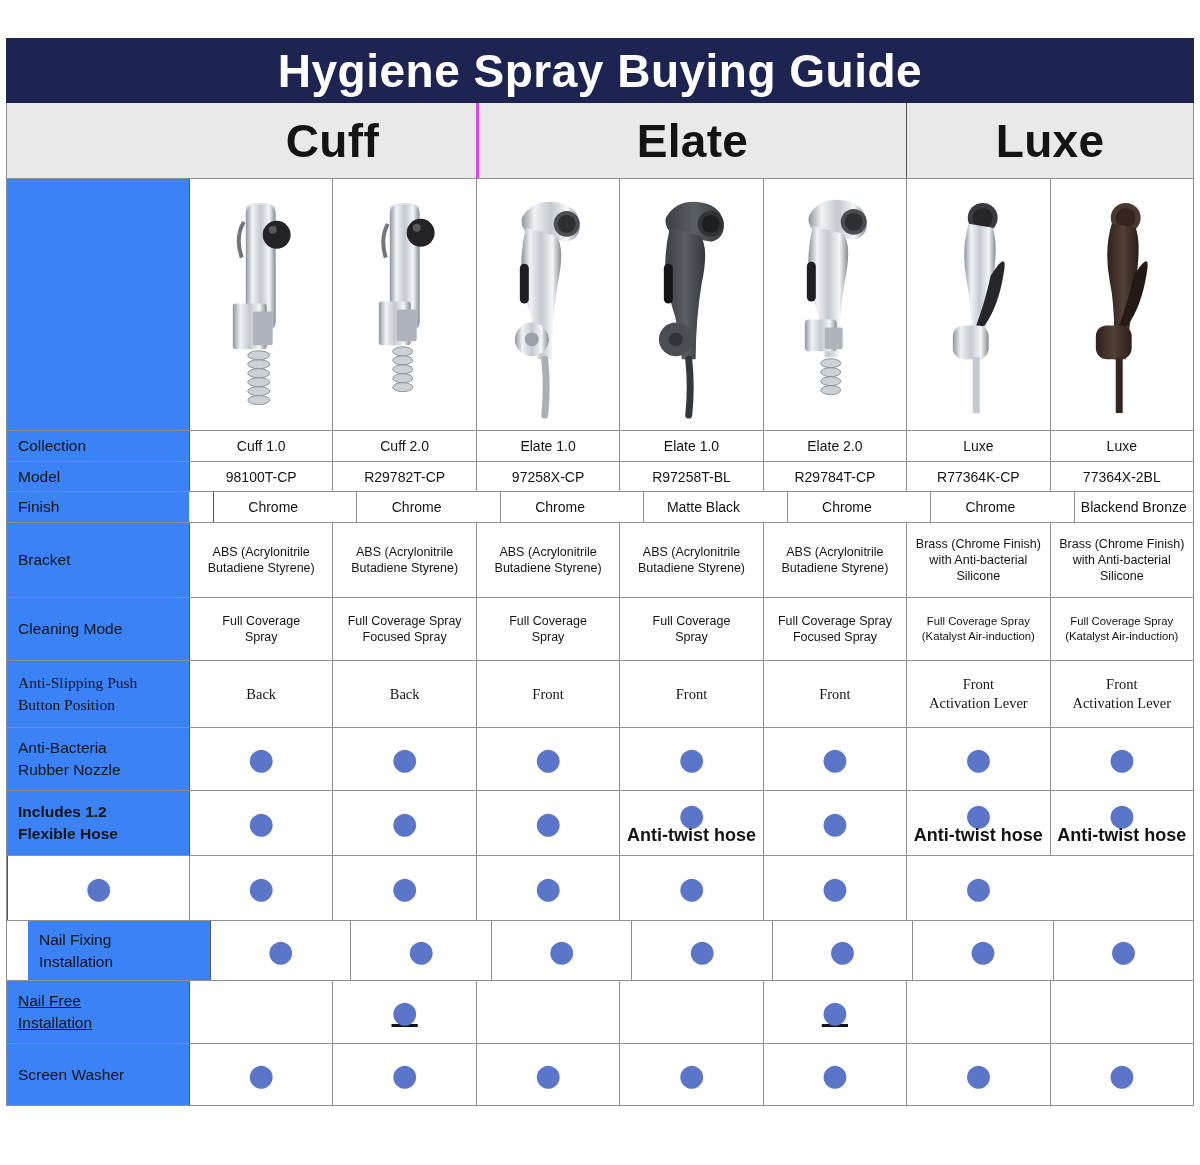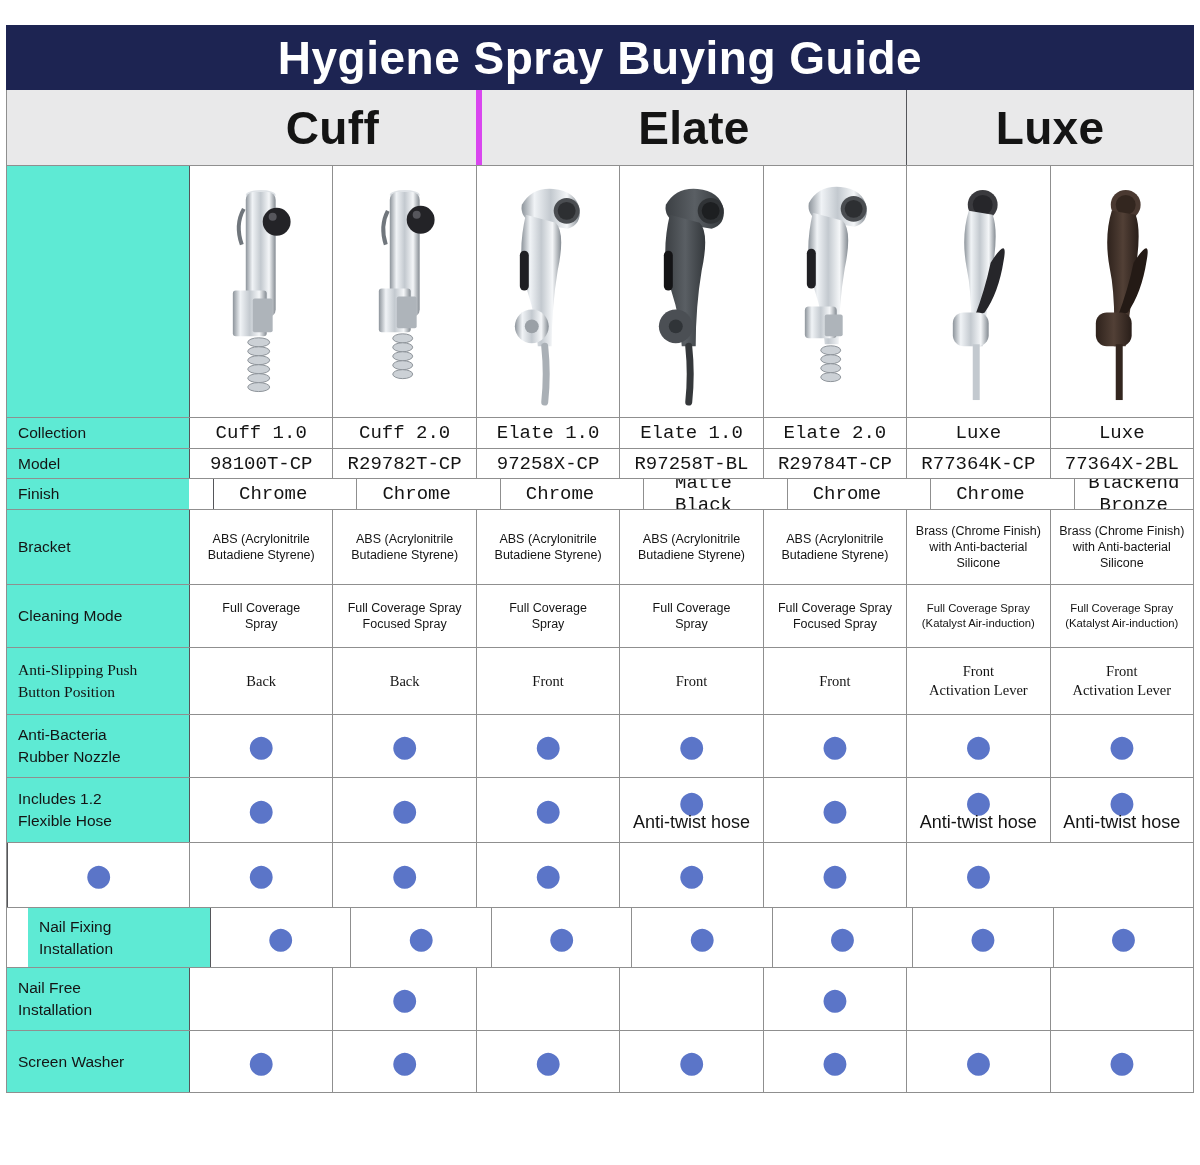--- a/index.html
+++ b/index.html
@@ -1,58 +1,58 @@
 <!DOCTYPE html>
 <html><head>
 <meta charset="utf-8">
 <style>
   * { box-sizing: border-box; }
   html,body { margin:0; padding:0; background:#ffffff; }
   body { font-family:"Liberation Sans", sans-serif; color:#141414; width:1200px; }
 
-  .sheet { width:1188px; margin:25px 6px 0 6px; }
+  .sheet { width:1188px; margin:38px 6px 0 6px; }
 
   
   .titlebar { height:65px; background:#1d2452; display:flex; align-items:center; justify-content:center; }
   .titlebar .t { color:#ffffff; font-weight:bold; font-size:46px; letter-spacing:.5px; }
 
   
   .tbl { border-left:1px solid #8f8f8f; border-right:1px solid #8f8f8f; border-bottom:1px solid #8f8f8f; }
   .row { display:grid; grid-template-columns:182px repeat(7,1fr); border-top:1px solid #8f8f8f; }
   .row.r-group { border-top:none; }
 
   .r-group    { height:75px; }
   .r-image    { height:252px; }
   .r-collection{ height:31px; }
   .r-model    { height:30px; }
   .r-finish   { height:31px;gap:24px; }
   .r-material { height:75px; }
   .r-cleaning { height:63px; }
   .r-position { height:67px;font-family:Liberation Serif, serif; }
   .r-bacteria { height:63px; }
-  .r-hose     { height:65px; }
+  .r-hose     { height:65px;font-weight:bold; }
   .r-bracket  { height:65px; }
   .r-nailfix  { height:60px;padding-left:21px; }
-  .r-nailfree { height:63px; }
+  .r-nailfree { height:63px;text-decoration:underline; }
   .r-washer   { height:62px; }
 
   .c { display:flex; align-items:center; justify-content:center; text-align:center;
        border-left:1px solid #8f8f8f; padding:2px 3px; overflow:hidden; background:#ffffff; }
   .c.first { border-left:1px solid #55565a; }
-  .lbl { border-left:none; background:#5eead4; justify-content:flex-start; text-align:left;
+  .lbl { border-left:none; background:#3b82f6; justify-content:flex-start; text-align:left;
          padding-left:11px; font-size:15.5px; line-height:1.4; white-space:pre-line; }
 
   
   .gc { background:#e9e9ea; font-weight:bold; font-size:46px; letter-spacing:.3px; }
   .gc.g-cuff  { grid-column:2 / span 2; border-left:none; }
-  .gc.g-elate { grid-column:4 / span 3; border-left:6px solid #d946ef; }
+  .gc.g-elate { grid-column:4 / span 3; border-left:3px solid #d946ef; }
   .gc.g-luxe  { grid-column:7 / span 2; border-left:1px solid #55565a; }
   .gpad { background:#e9e9ea; border-left:none; }
 
-  .v15 { font-size:19px;font-family:Liberation Mono, monospace; }
+  .v15 { font-size:14px; }
   .v14 { font-size:14.5px; line-height:19px; white-space:pre-line; }
   .v12 { font-size:12.5px; line-height:16px; white-space:pre-line; }
   .v11 { font-size:11.3px; line-height:15px; white-space:pre-line; }
 
   .feat { flex-direction:column; }
   .dot  { font-family:"DejaVu Sans", sans-serif; font-size:30px; line-height:22px; color:#5b75c8; }
   .note { font-size:18px; line-height:16px; margin-top:1px; }
 
   .pimg { height:234px; width:auto; }
 </style>

